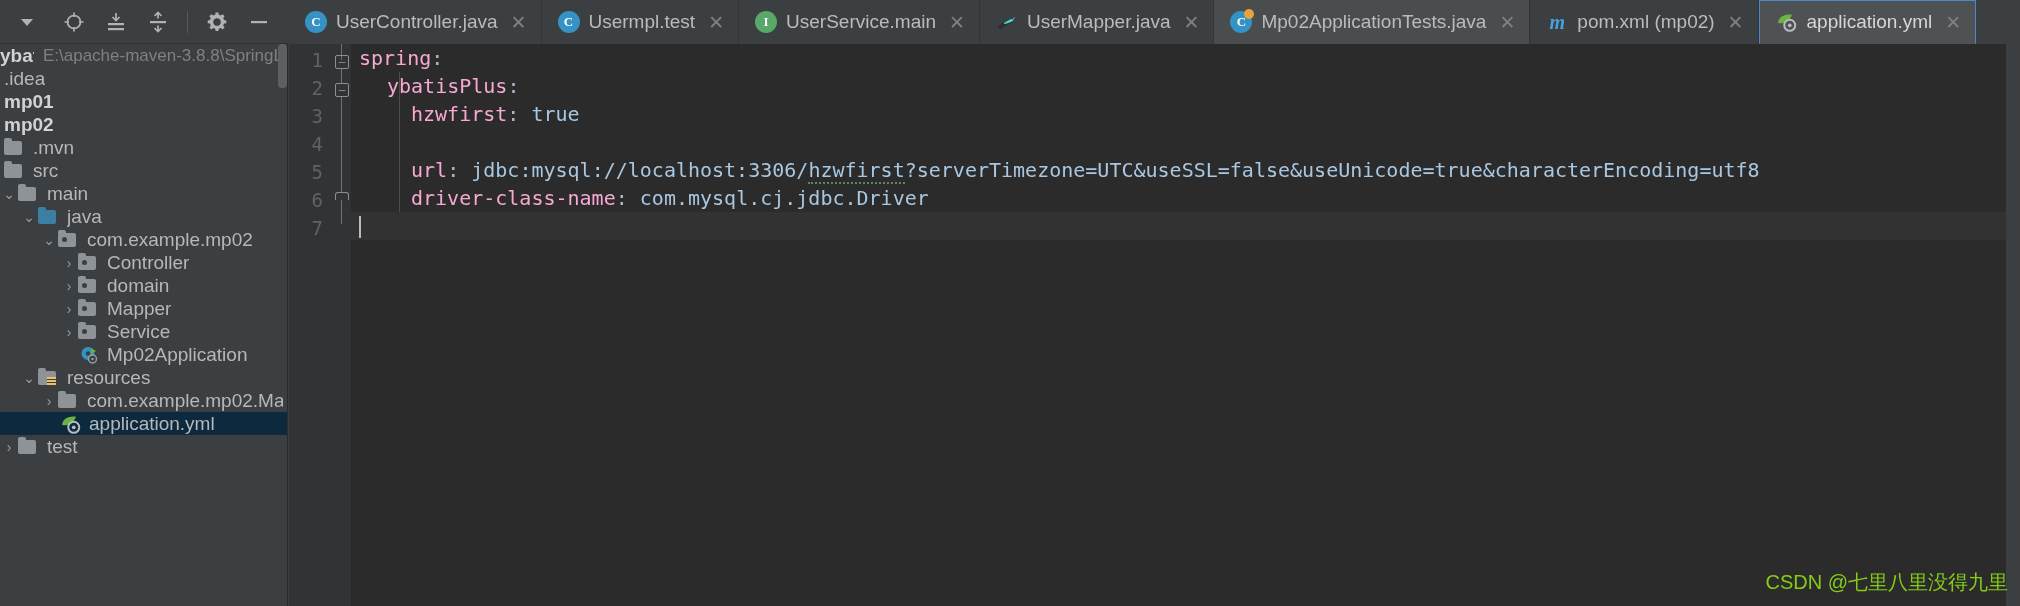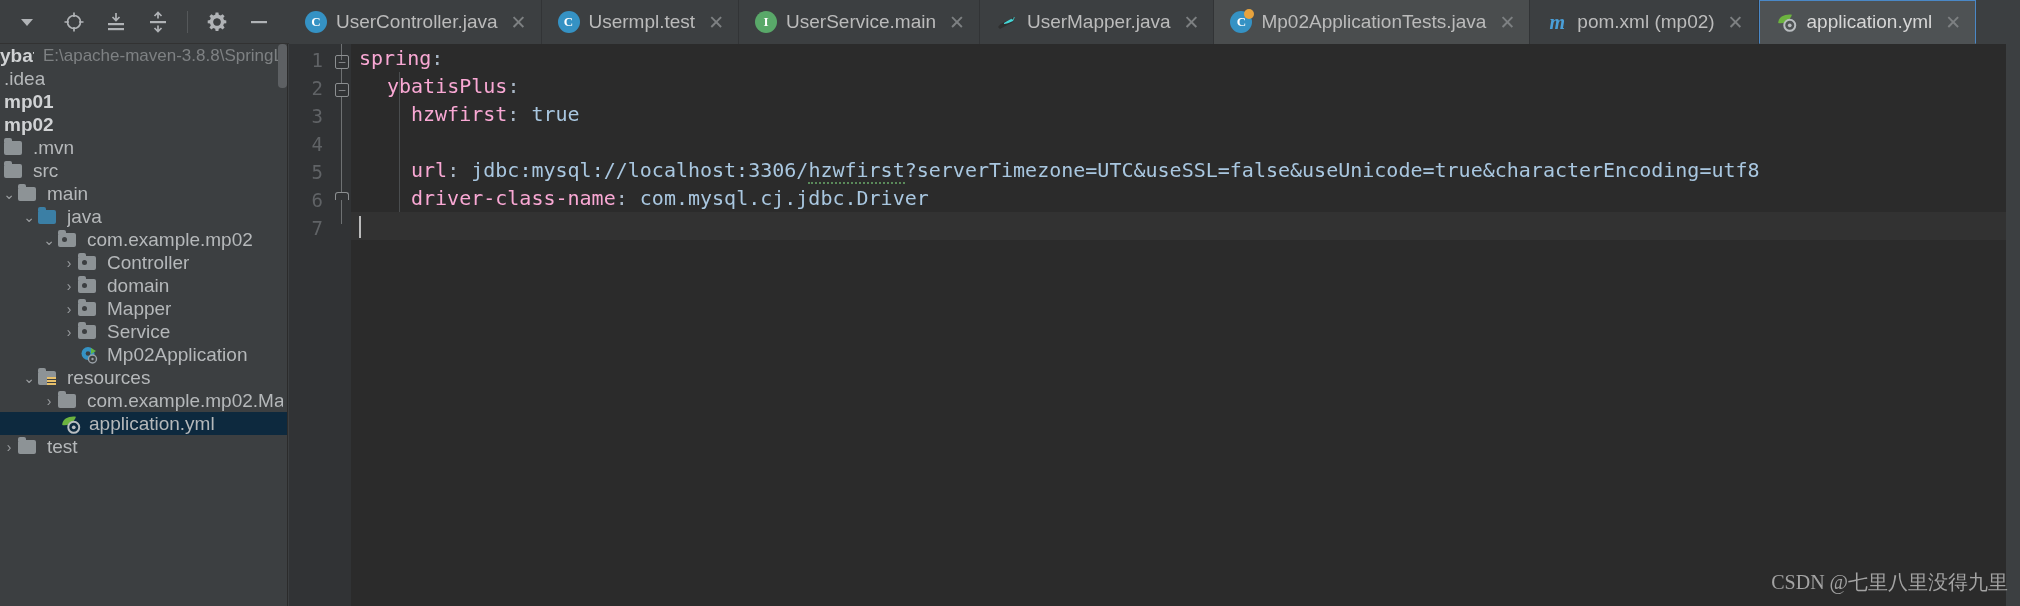--- a/index.html
+++ b/index.html
@@ -227,22 +227,22 @@
     background: #3c3f41;
   }
   .vthumb-side {
     position: absolute; left: 278px; top: 0px; width: 9px; height: 44px;
     background: #5d6063; border-radius: 4px;
   }
 
   
   .watermark {
     position: absolute; right: 12px; bottom: 10px;
-    color: #a3a3a3; font-size: 20px;
-    font-family: Liberation Serif, serif;
+    color: #84cc16; font-size: 20px;
+    font-family: Liberation Sans, sans-serif;
   }
 </style>
 </head>
 <body>
 
 <div class="app">
 
   <div class="breadcrumb">
     <span class="crumb bold">mp02</span>
     <span class="crumb-sep">/</span>

